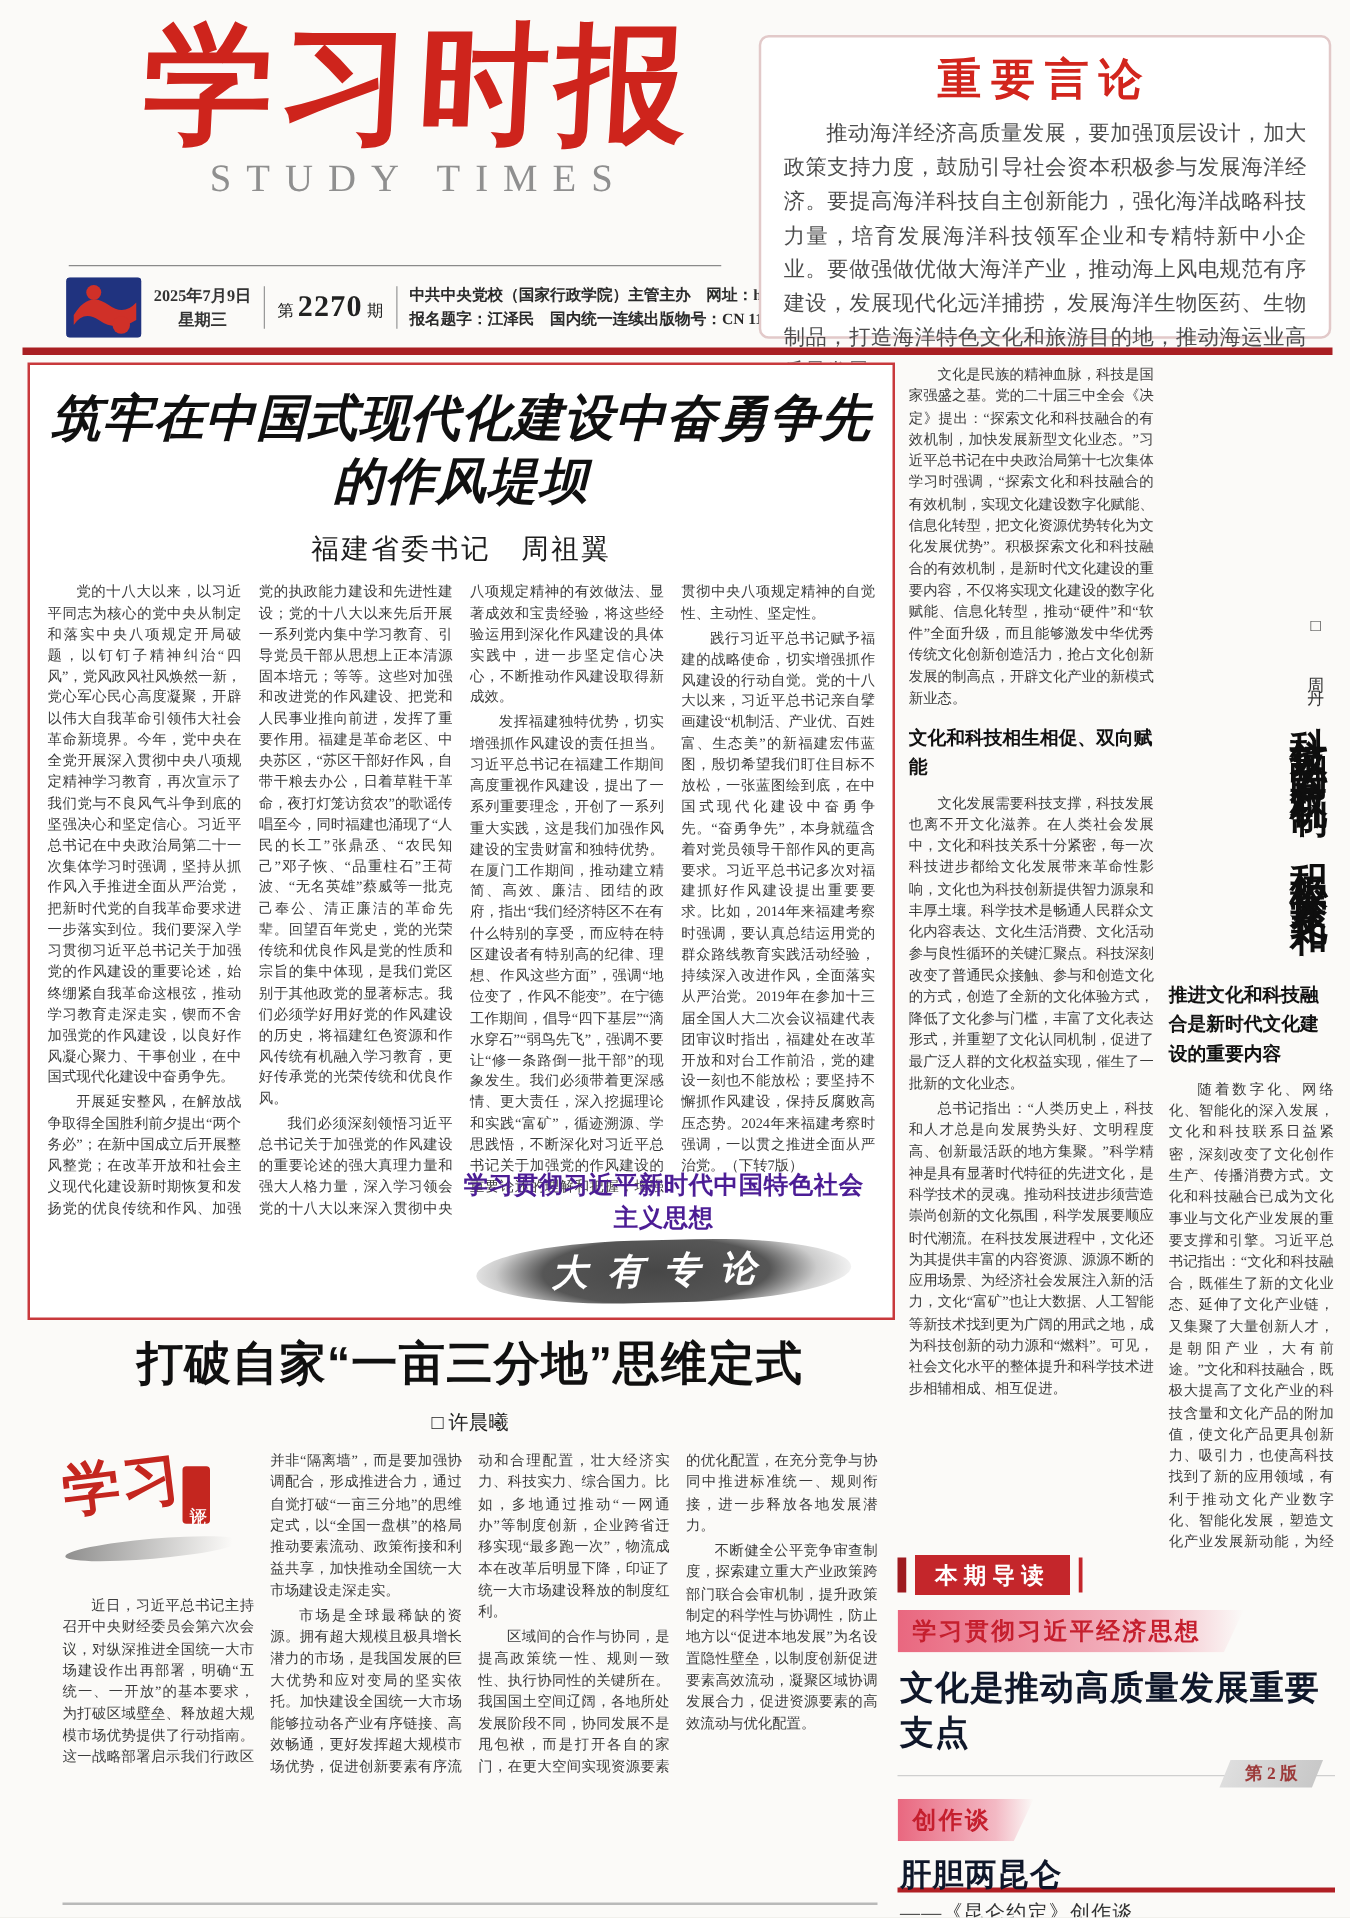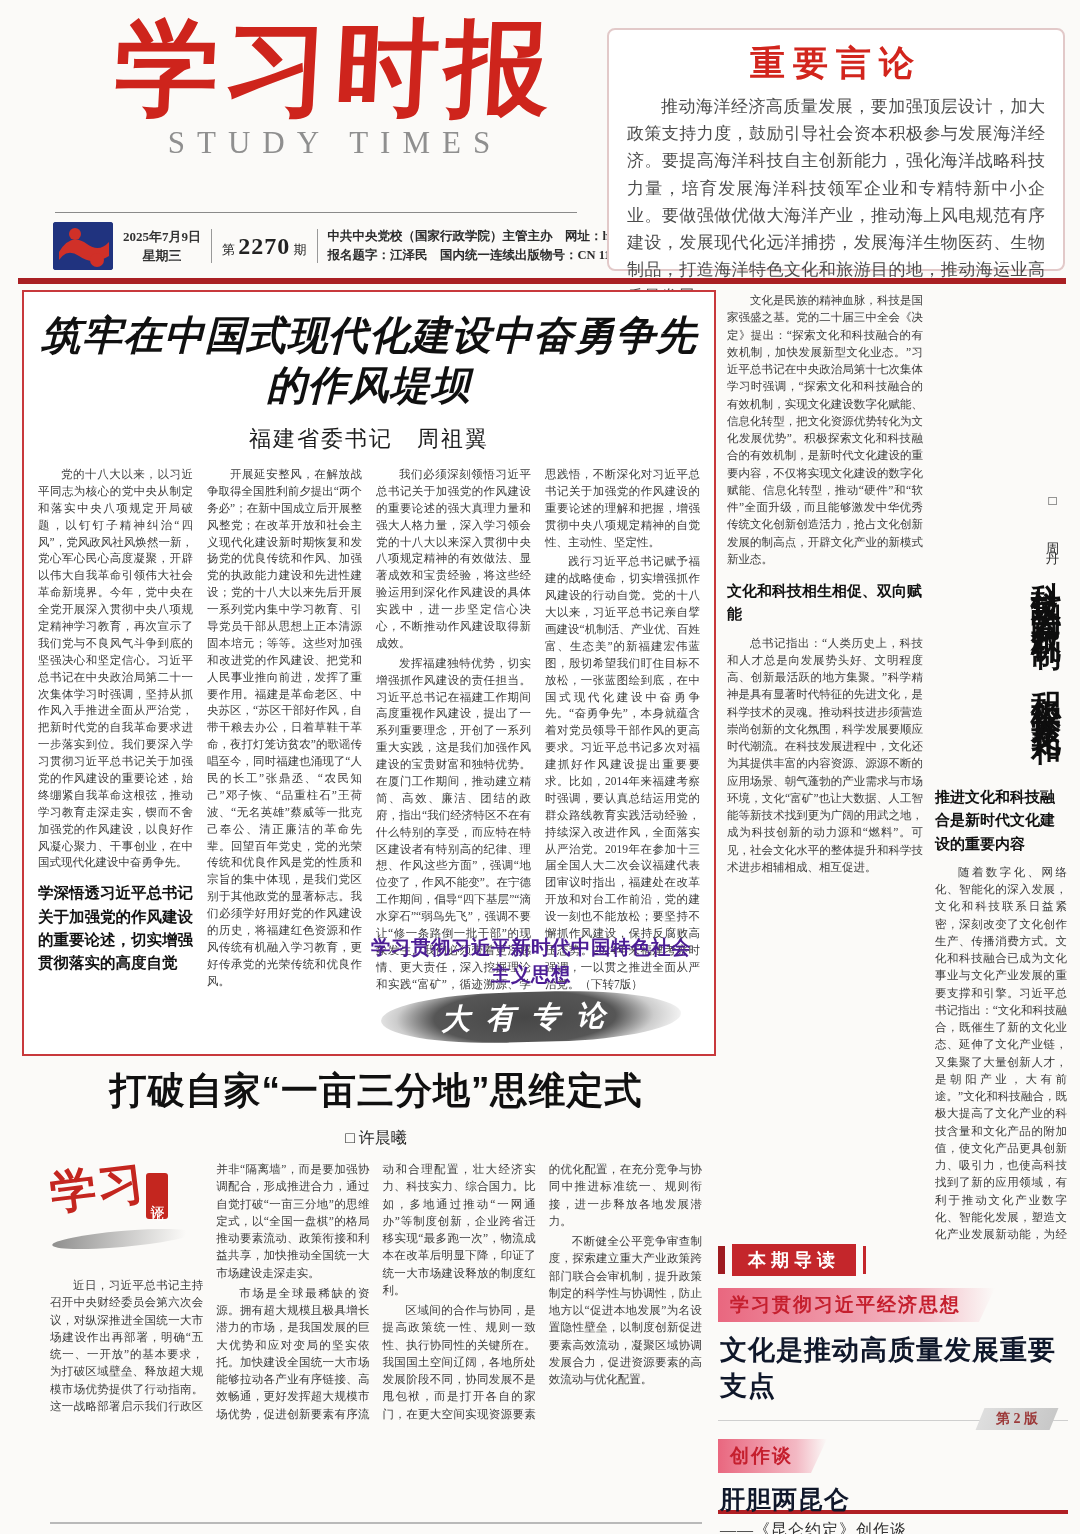--- a/index.html
+++ b/index.html
@@ -144,37 +144,37 @@
   <div class="quote-box">
     <div class="quote-title">重要言论</div>
     <div class="quote-body">推动海洋经济高质量发展，要加强顶层设计，加大政策支持力度，鼓励引导社会资本积极参与发展海洋经济。要提高海洋科技自主创新能力，强化海洋战略科技力量，培育发展海洋科技领军企业和专精特新中小企业。要做强做优做大海洋产业，推动海上风电规范有序建设，发展现代化远洋捕捞，发展海洋生物医药、生物制品，打造海洋特色文化和旅游目的地，推动海运业高质量发展。</div>
   </div>
 
   <div class="main-box">
     <div class="main-headline">筑牢在中国式现代化建设中奋勇争先的作风堤坝</div>
     <div class="main-byline">福建省委书记　周祖翼</div>
     <div class="main-cols">
       <p>党的十八大以来，以习近平同志为核心的党中央从制定和落实中央八项规定开局破题，以钉钉子精神纠治“四风”，党风政风社风焕然一新，党心军心民心高度凝聚，开辟以伟大自我革命引领伟大社会革命新境界。今年，党中央在全党开展深入贯彻中央八项规定精神学习教育，再次宣示了我们党与不良风气斗争到底的坚强决心和坚定信心。习近平总书记在中央政治局第二十一次集体学习时强调，坚持从抓作风入手推进全面从严治党，把新时代党的自我革命要求进一步落实到位。我们要深入学习贯彻习近平总书记关于加强党的作风建设的重要论述，始终绷紧自我革命这根弦，推动学习教育走深走实，锲而不舍加强党的作风建设，以良好作风凝心聚力、干事创业，在中国式现代化建设中奋勇争先。</p>
-      <div class="col-subhead">学深悟透习近平总书记关于加强党的作风建设的重要论述，切实增强贯彻落实的高度自觉</div>
       <p>开展延安整风，在解放战争取得全国胜利前夕提出“两个务必”；在新中国成立后开展整风整党；在改革开放和社会主义现代化建设新时期恢复和发扬党的优良传统和作风、加强党的执政能力建设和先进性建设；党的十八大以来先后开展一系列党内集中学习教育、引导党员干部从思想上正本清源固本培元；等等。这些对加强和改进党的作风建设、把党和人民事业推向前进，发挥了重要作用。福建是革命老区、中央苏区，“苏区干部好作风，自带干粮去办公，日着草鞋干革命，夜打灯笼访贫农”的歌谣传唱至今，同时福建也涌现了“人民的长工”张鼎丞、“农民知己”邓子恢、“品重柱石”王荷波、“无名英雄”蔡威等一批克己奉公、清正廉洁的革命先辈。回望百年党史，党的光荣传统和优良作风是党的性质和宗旨的集中体现，是我们党区别于其他政党的显著标志。我们必须学好用好党的作风建设的历史，将福建红色资源和作风传统有机融入学习教育，更好传承党的光荣传统和优良作风。</p>
       <p>我们必须深刻领悟习近平总书记关于加强党的作风建设的重要论述的强大真理力量和强大人格力量，深入学习领会党的十八大以来深入贯彻中央八项规定精神的有效做法、显著成效和宝贵经验，将这些经验运用到深化作风建设的具体实践中，进一步坚定信心决心，不断推动作风建设取得新成效。</p>
       <p>发挥福建独特优势，切实增强抓作风建设的责任担当。习近平总书记在福建工作期间高度重视作风建设，提出了一系列重要理念，开创了一系列重大实践，这是我们加强作风建设的宝贵财富和独特优势。在厦门工作期间，推动建立精简、高效、廉洁、团结的政府，指出“我们经济特区不在有什么特别的享受，而应特在特区建设者有特别高的纪律、理想、作风这些方面”，强调“地位变了，作风不能变”。在宁德工作期间，倡导“四下基层”“滴水穿石”“弱鸟先飞”，强调不要让“修一条路倒一批干部”的现象发生。我们必须带着更深感情、更大责任，深入挖掘理论和实践“富矿”，循迹溯源、学思践悟，不断深化对习近平总书记关于加强党的作风建设的重要论述的理解和把握，增强贯彻中央八项规定精神的自觉性、主动性、坚定性。</p>
       <p>践行习近平总书记赋予福建的战略使命，切实增强抓作风建设的行动自觉。党的十八大以来，习近平总书记亲自擘画建设“机制活、产业优、百姓富、生态美”的新福建宏伟蓝图，殷切希望我们盯住目标不放松，一张蓝图绘到底，在中国式现代化建设中奋勇争先。“奋勇争先”，本身就蕴含着对党员领导干部作风的更高要求。习近平总书记多次对福建抓好作风建设提出重要要求。比如，2014年来福建考察时强调，要认真总结运用党的群众路线教育实践活动经验，持续深入改进作风，全面落实从严治党。2019年在参加十三届全国人大二次会议福建代表团审议时指出，福建处在改革开放和对台工作前沿，党的建设一刻也不能放松；要坚持不懈抓作风建设，保持反腐败高压态势。2024年来福建考察时强调，一以贯之推进全面从严治党。（下转7版）</p>
     </div>
     <div class="promo">
       <div class="promo-line">学习贯彻习近平新时代中国特色社会主义思想</div>
       <div class="promo-brand">大有专论</div>
     </div>
   </div>
 
   <div class="right-article">
     <div class="rcol rcol-left">
       <p>文化是民族的精神血脉，科技是国家强盛之基。党的二十届三中全会《决定》提出：“探索文化和科技融合的有效机制，加快发展新型文化业态。”习近平总书记在中央政治局第十七次集体学习时强调，“探索文化和科技融合的有效机制，实现文化建设数字化赋能、信息化转型，把文化资源优势转化为文化发展优势”。积极探索文化和科技融合的有效机制，是新时代文化建设的重要内容，不仅将实现文化建设的数字化赋能、信息化转型，推动“硬件”和“软件”全面升级，而且能够激发中华优秀传统文化创新创造活力，抢占文化创新发展的制高点，开辟文化产业的新模式新业态。</p>
       <div class="r-subhead">文化和科技相生相促、双向赋能</div>
-      <p>总书记指出：“人类历史上，科技和人才总是向发展势头好、文明程度高、创新最活跃的地方集聚。”科学精神是具有显著时代特征的先进文化，是科学技术的灵魂。推动科技进步须营造崇尚创新的文化氛围，科学发展要顺应时代潮流。在科技发展进程中，文化还为其提供丰富的内容资源、源源不断的应用场景、朝气蓬勃的产业需求与市场环境，文化“富矿”也让大数据、人工智能等新技术找到更为广阔的用武之地，成为科技创新的动力源和“燃料”。可见，社会文化水平的整体提升和科学技术进步相辅相成、相互促进。</p>
+      <p>文化发展需要科技支撑，科技发展也离不开文化滋养。在人类社会发展中，文化和科技关系十分紧密，每一次科技进步都给文化发展带来革命性影响，文化也为科技创新提供智力源泉和丰厚土壤。科学技术是畅通人民群众文化内容表达、文化生活消费、文化活动参与良性循环的关键汇聚点。科技深刻改变了普通民众接触、参与和创造文化的方式，创造了全新的文化体验方式，降低了文化参与门槛，丰富了文化表达形式，并重塑了文化认同机制，促进了最广泛人群的文化权益实现，催生了一批新的文化业态。</p>
+      <p>总书记指出：“人类历史上，科技和人才总是向发展势头好、文明程度高、创新最活跃的地方集聚。”科学精神是具有显著时代特征的先进文化，是科学技术的灵魂。推动科技进步须营造崇尚创新的文化氛围，科学发展要顺应时代潮流。在科技发展进程中，文化还为其提供丰富的内容资源、源源不断的应用场景、为经济社会发展注入新的活力，文化“富矿”也让大数据、人工智能等新技术找到更为广阔的用武之地，成为科技创新的动力源和“燃料”。可见，社会文化水平的整体提升和科学技术进步相辅相成、相互促进。</p>
     </div>
     <div class="rcol rcol-right">
       <div class="vhead">
         <span class="vauthor">□ 周丹</span>
         <span class="hl2">科技融合的有效机制</span>
         <span class="hl1">积极探索文化和</span>
       </div>
       <div class="r-subhead">推进文化和科技融合是新时代文化建设的重要内容</div>
       <p>随着数字化、网络化、智能化的深入发展，文化和科技联系日益紧密，深刻改变了文化创作生产、传播消费方式。文化和科技融合已成为文化事业与文化产业发展的重要支撑和引擎。习近平总书记指出：“文化和科技融合，既催生了新的文化业态、延伸了文化产业链，又集聚了大量创新人才，是朝阳产业，大有前途。”文化和科技融合，既极大提高了文化产业的科技含量和文化产品的附加值，使文化产品更具创新力、吸引力，也使高科技找到了新的应用领域，有利于推动文化产业数字化、智能化发展，塑造文化产业发展新动能，为经济社会发展注入新的活力。</p>
 

